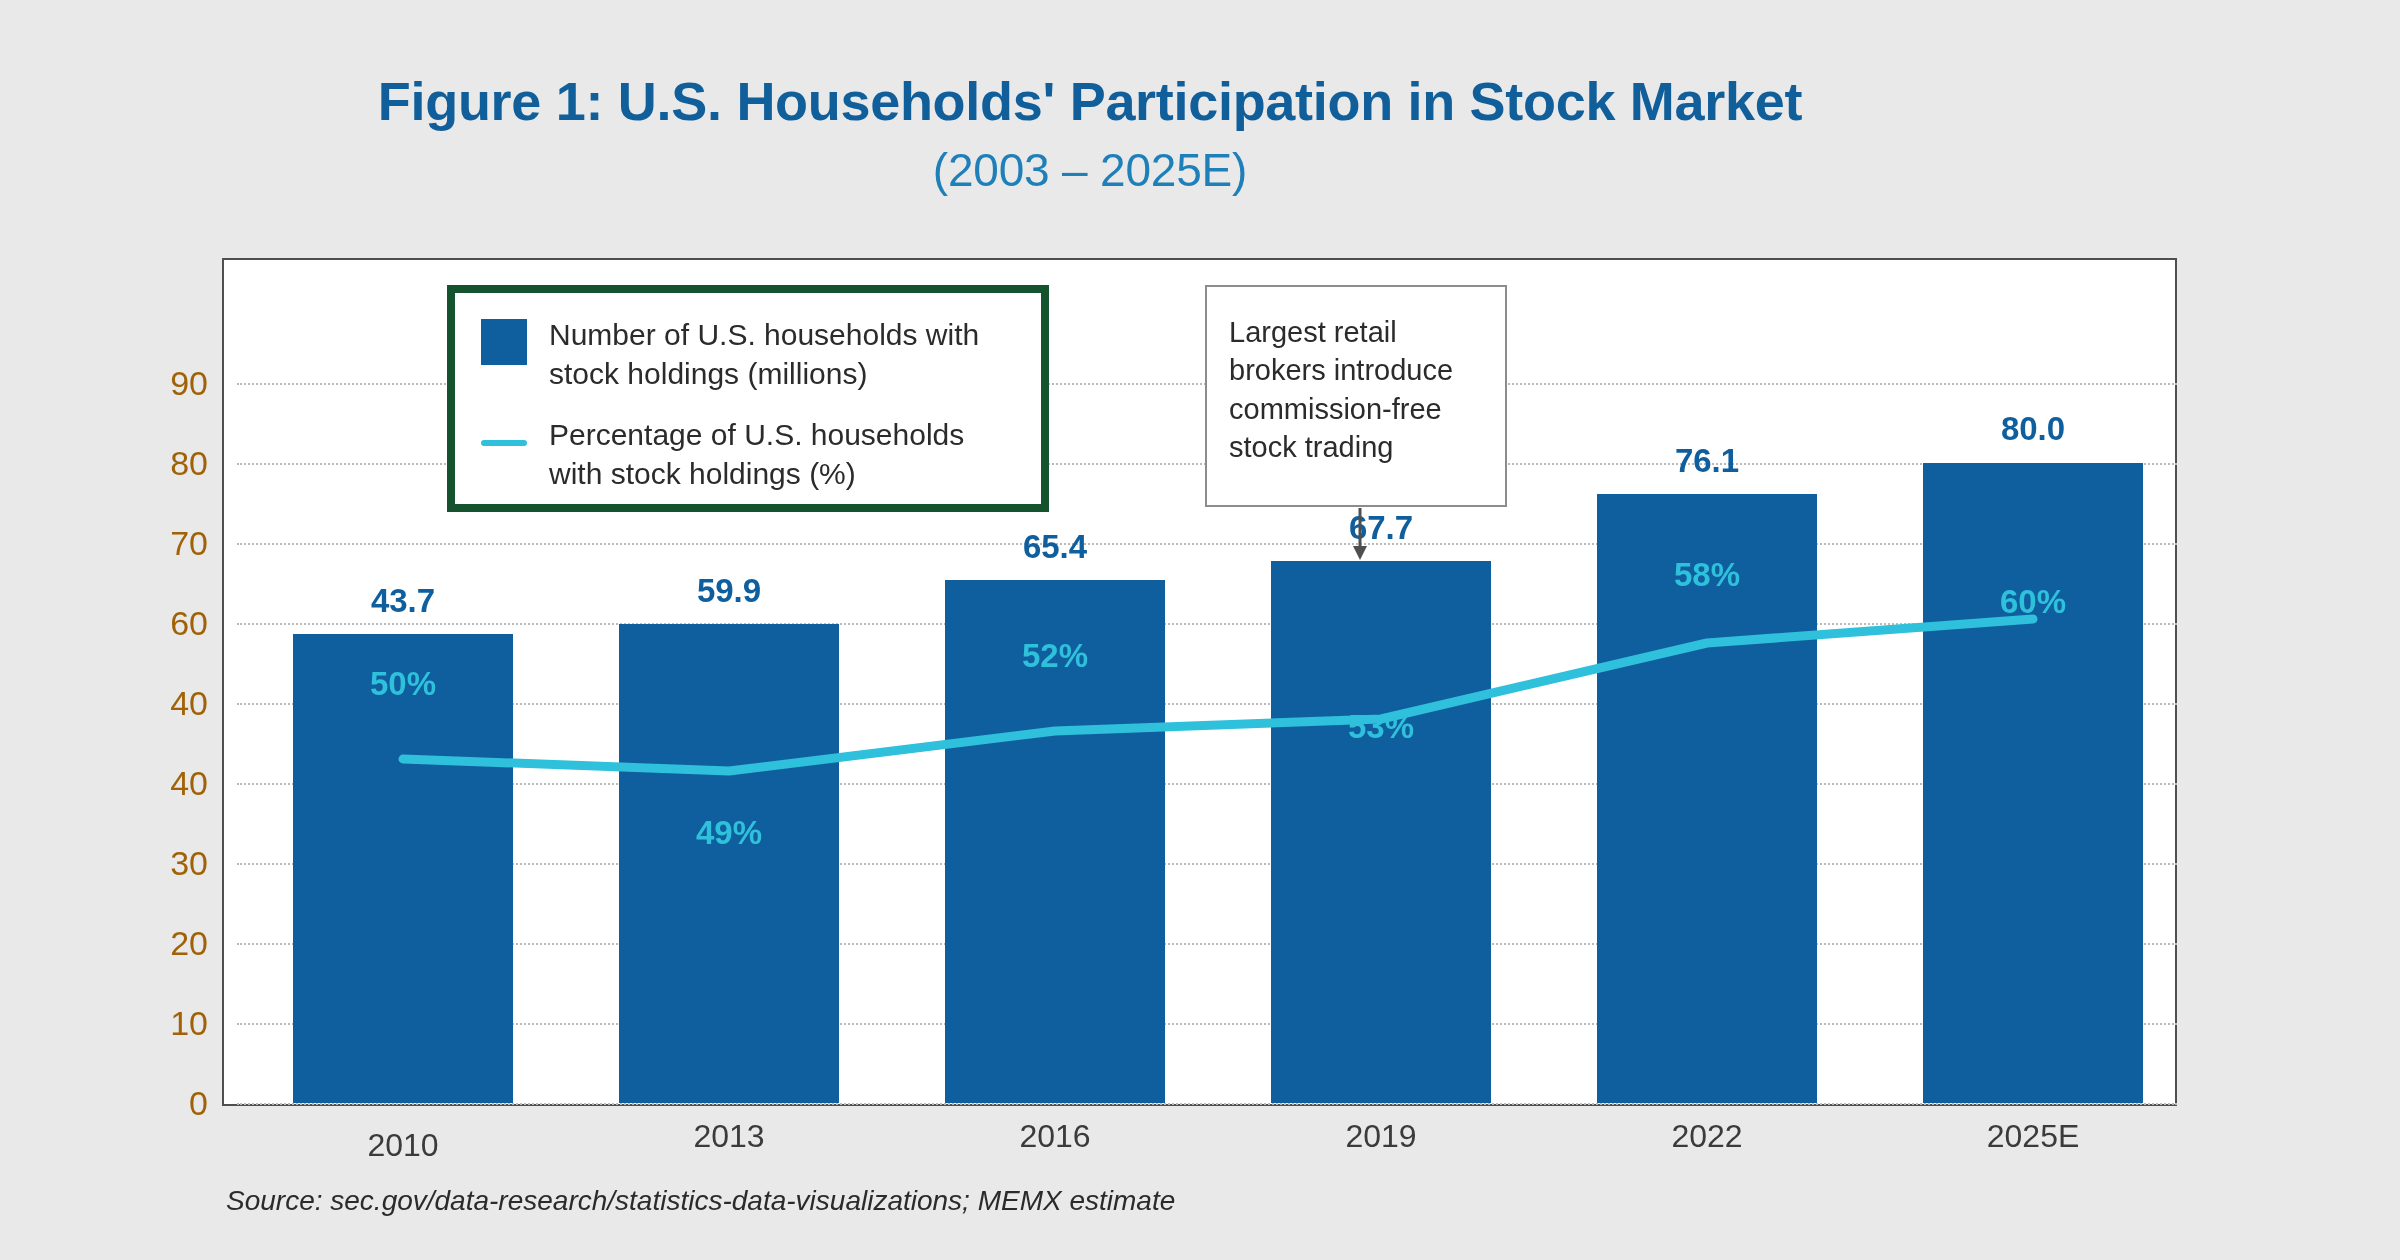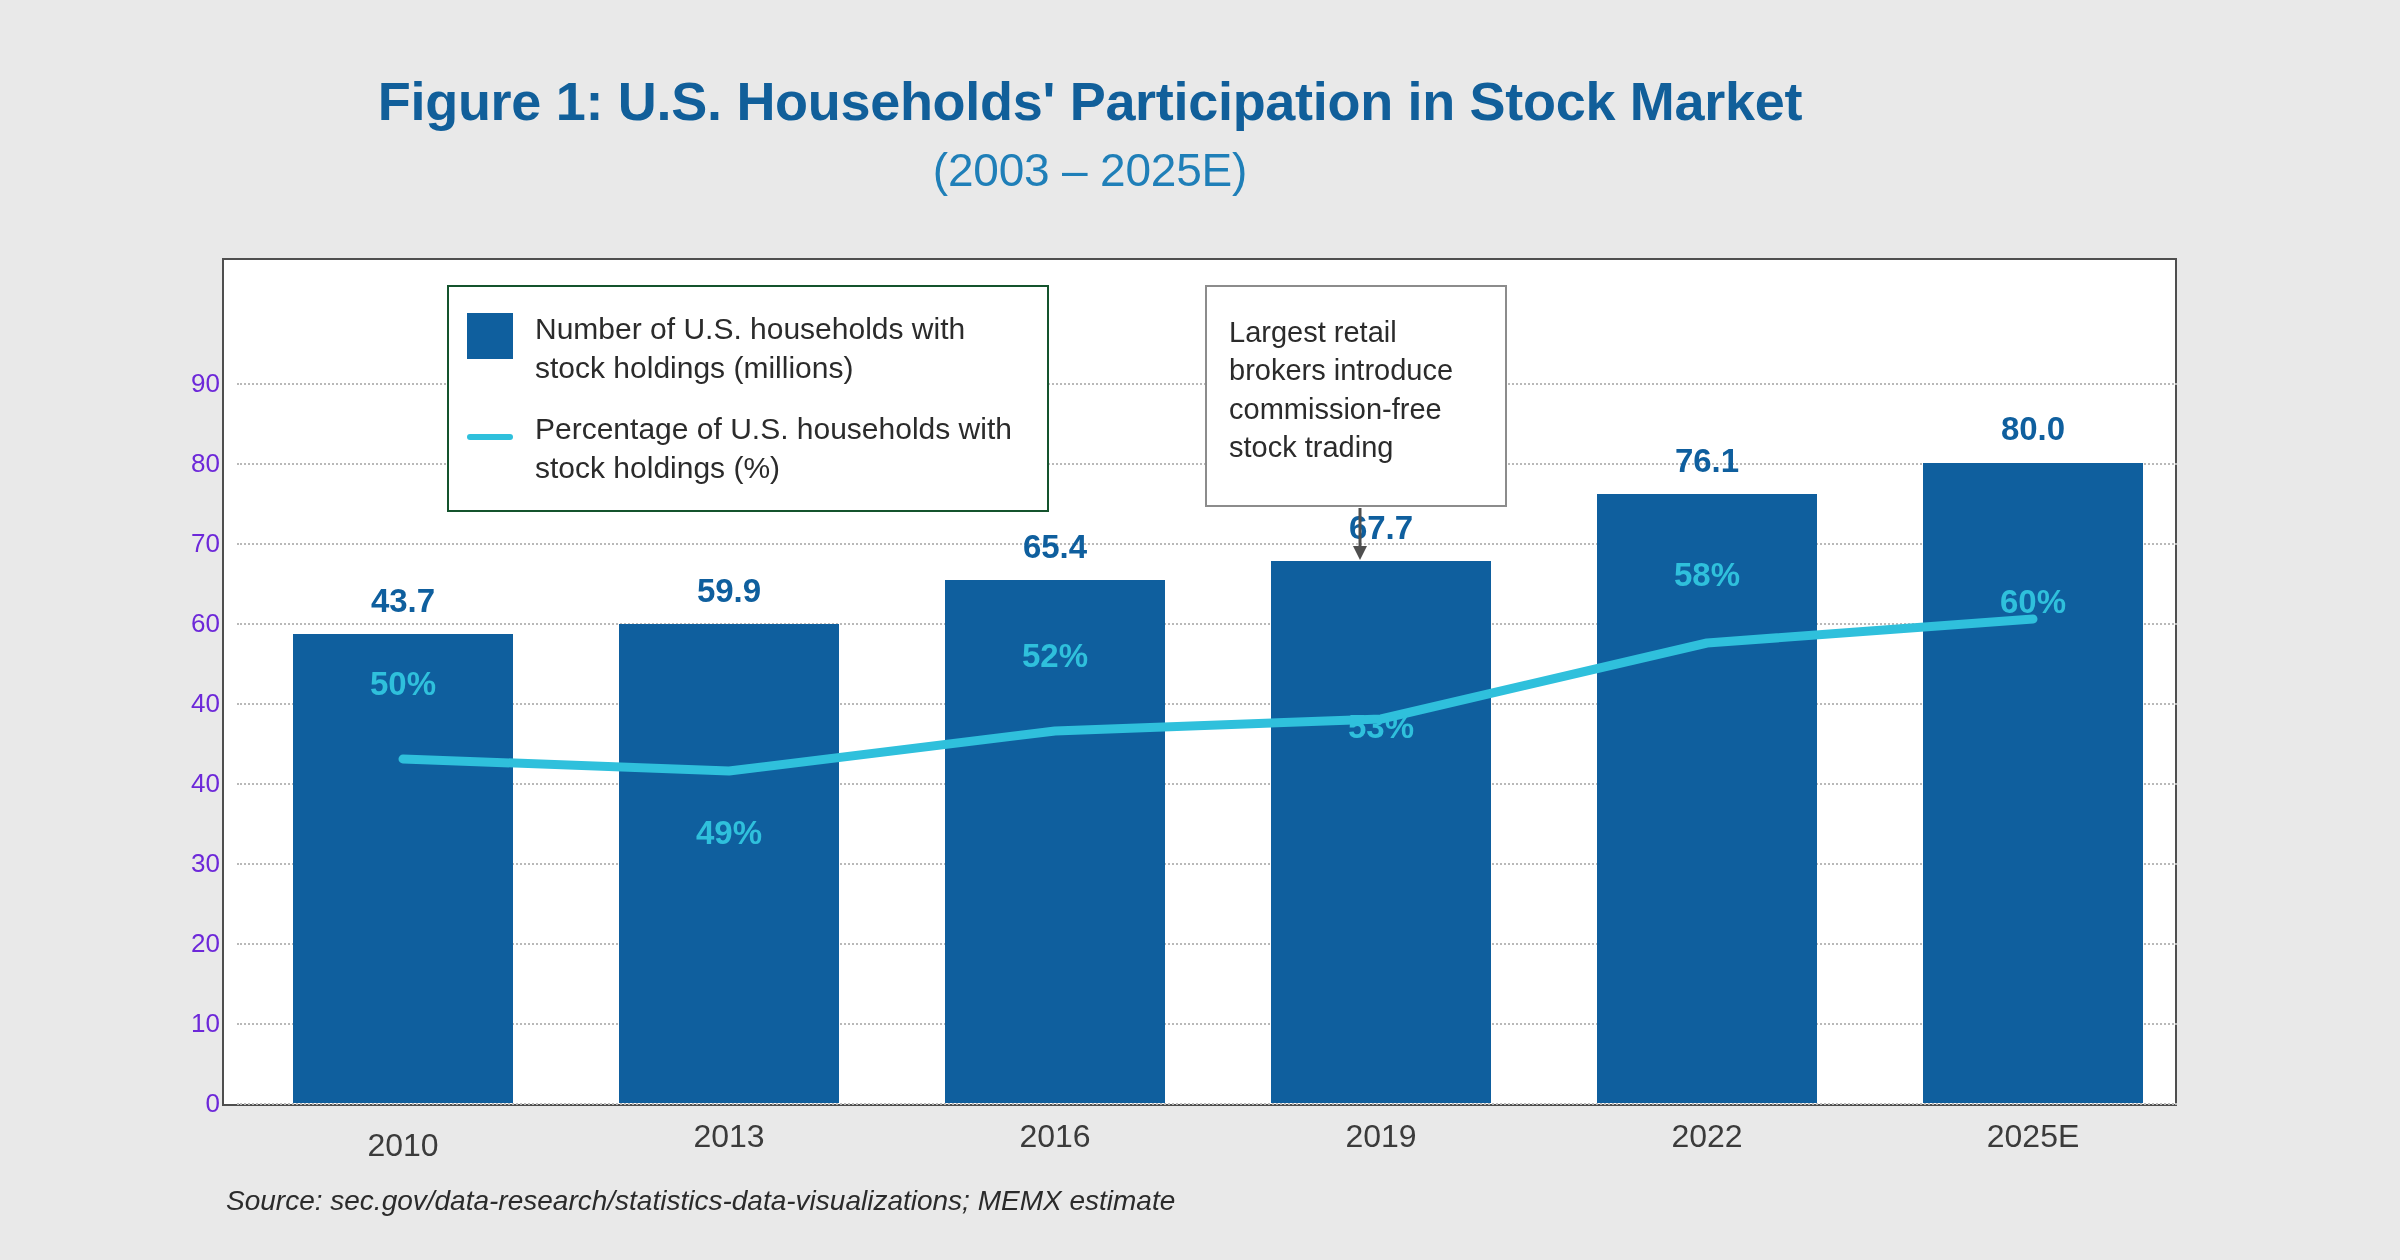--- a/index.html
+++ b/index.html
@@ -61,23 +61,23 @@
   
   .ylabels {
     position: absolute;
     left: 140px;
     top: 258px;
     width: 80px;
     height: 848px;
   }
   .ylabel {
     position: absolute;
-    right: 0;
-    font-size: 26px;
-    color: #6d28d9;
+    right: 12px;
+    font-size: 34px;
+    color: #a16207;
     transform: translateY(-50%);
     text-align: right;
     width: 100%;
   }
 
   
   .gridline {
     position: absolute;
     left: 0;
     width: 100%;
@@ -127,23 +127,23 @@
   }
 
   
   .legend {
     position: absolute;
     left: 447px;
     top: 285px;
     width: 602px;
     height: 227px;
     background: #ffffff;
-    border: 2px solid #14532d;
+    border: 8px solid #14532d;
     box-sizing: border-box;
-    padding: 22px 20px 0 18px;
+    padding: 22px 20px 0 26px;
   }
   .legend-row {
     display: flex;
     align-items: flex-start;
     margin-bottom: 22px;
   }
   .legend-swatch-bar {
     width: 46px;
     height: 46px;
     background: #0f5f9e;

